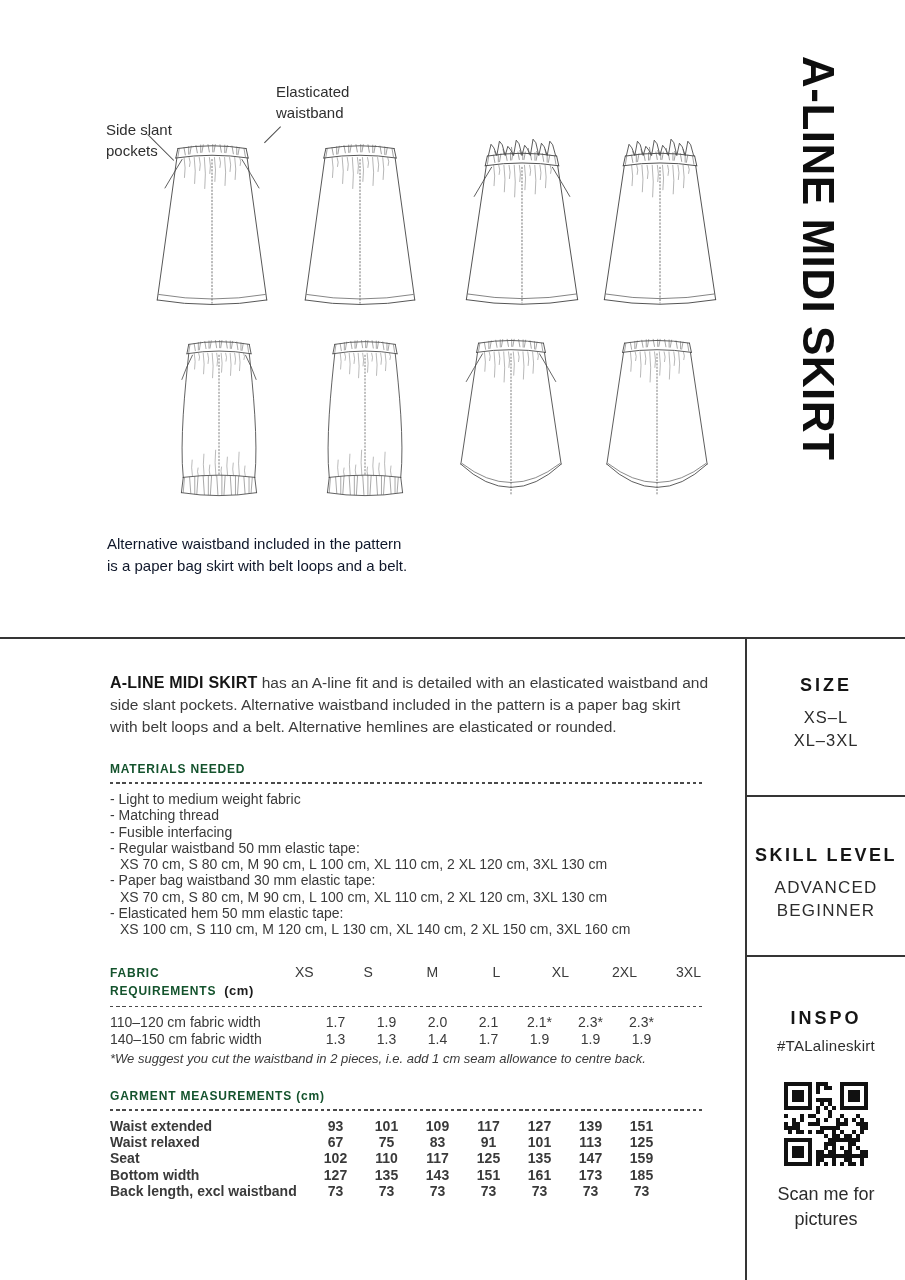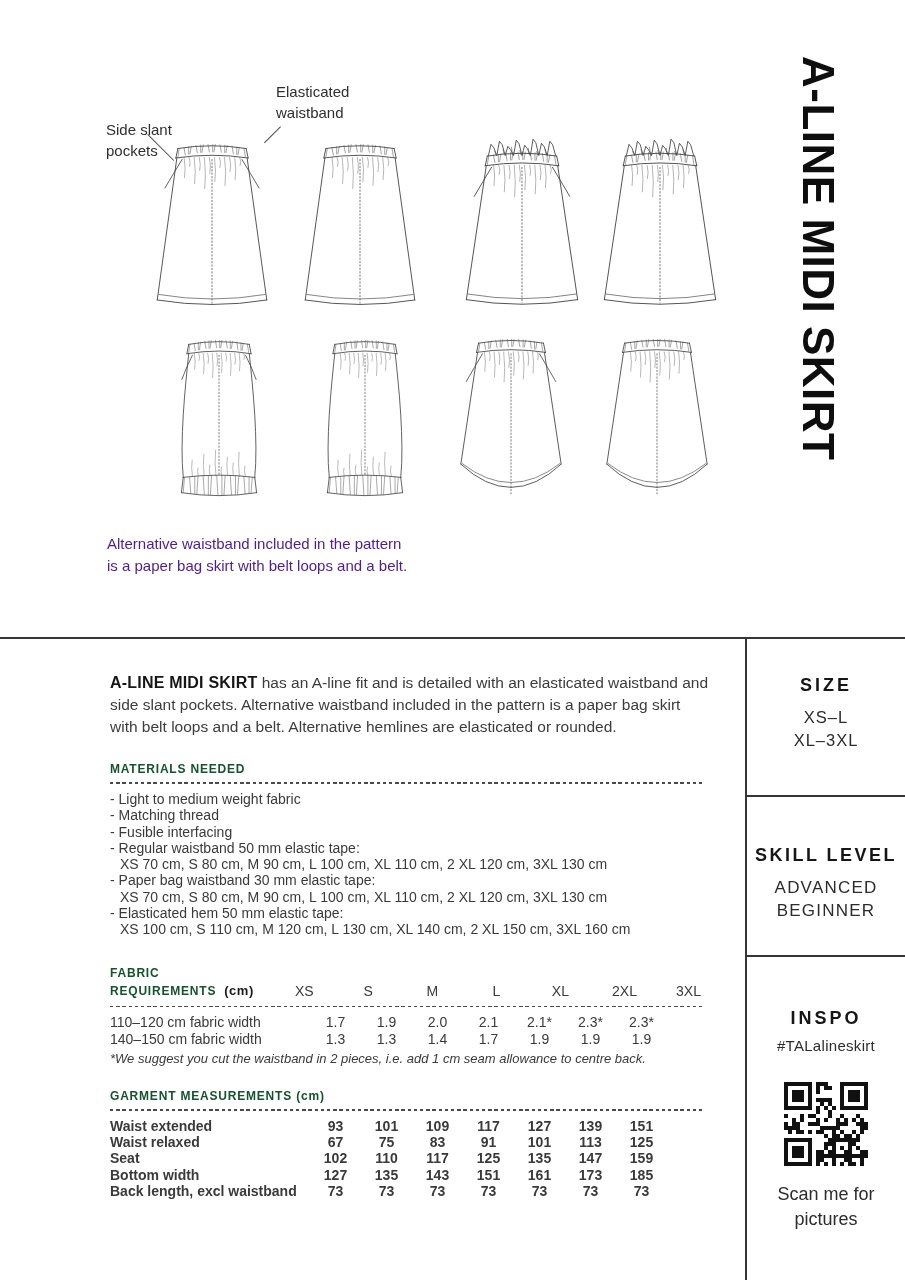--- a/index.html
+++ b/index.html
@@ -28,36 +28,36 @@
   .skirt{position:absolute;overflow:visible;}
   .s1{left:150px;top:135px;width:124px;height:180px;}
   .s2{left:298px;top:135px;width:124px;height:180px;}
   .s3{left:459px;top:131px;width:126px;height:184px;}
   .s4{left:597px;top:131px;width:126px;height:184px;}
   .s5{left:164px;top:331px;width:110px;height:178px;}
   .s6{left:310px;top:331px;width:110px;height:178px;}
   .s7{left:452px;top:330px;width:118px;height:175px;}
   .s8{left:598px;top:330px;width:118px;height:175px;}
 
-  .caption{position:absolute;left:107px;top:533px;font-size:15px;line-height:21.5px;color:#4c1d95;}
+  .caption{position:absolute;left:107px;top:533px;font-size:15px;line-height:21.5px;color:#0f172a;}
 
   
   .main{position:absolute;left:110px;top:639px;width:592px;}
   .desc{margin:33px 0 0;font-size:15.5px;line-height:21.8px;color:#3c3c3c;width:600px;}
   .desc .lead{font-weight:bold;color:#161616;font-size:16px;letter-spacing:0.2px;}
   .sec-heading{font-size:12px;font-weight:bold;letter-spacing:0.8px;color:#14532d;}
   .mt{margin-top:25px;}
   .dashed{height:1.6px;background:repeating-linear-gradient(90deg,#4a4a4a 0 3.4px,transparent 3.4px 6.2px);margin:6px 0 7px;}
   .materials{font-size:14px;line-height:16.3px;color:#3a3a3a;}
   .mline.cont{padding-left:10px;}
   .table{margin-top:26px;}
   .trow{display:flex;line-height:17px;}
   .tlabel{width:200px;font-size:14px;color:#3a3a3a;}
   .tval{width:51px;text-align:center;font-size:14px;color:#3a3a3a;}
-  .thead{align-items:flex-end;margin-bottom:0;gap:37px;}
+  .thead{align-items:flex-start;margin-bottom:0;gap:37px;}
   .unit{font-weight:bold;font-size:13px;margin-left:8px;letter-spacing:0.5px;color:#1a1a1a;}
   .footnote{font-size:13px;font-style:italic;color:#3a3a3a;margin-top:3px;}
   .garment{margin-top:23px;}
   .garment .trow{line-height:16.3px;font-weight:bold;}
 
   
   .sb{position:absolute;left:747px;width:158px;text-align:center;color:#2c2c2c;}
   .sb-h{font-weight:bold;font-size:18px;letter-spacing:3px;color:#161616;}
   .sb-v{font-size:16.5px;letter-spacing:1px;line-height:23px;}
   .sb-size{top:637px;padding-top:38px;}

